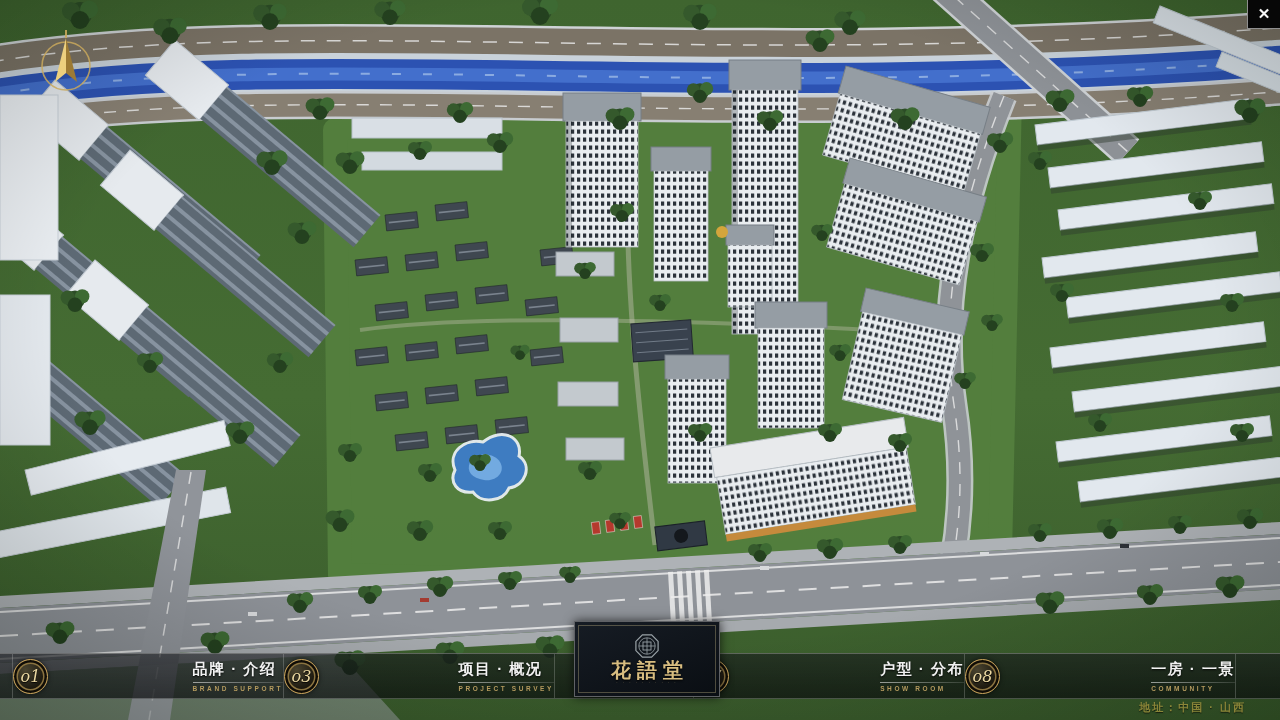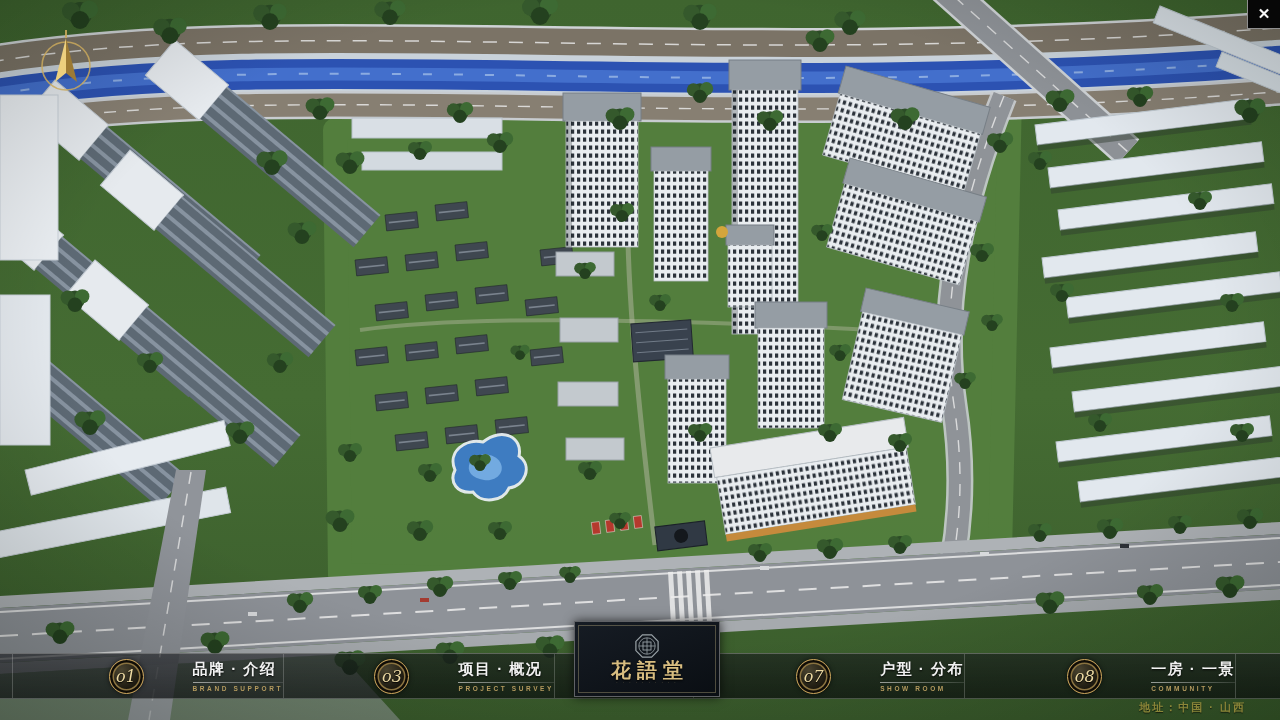--- a/index.html
+++ b/index.html
@@ -18,21 +18,21 @@
 
   
   .nav-bar{position:absolute;left:0;top:653px;width:1280px;height:46px;box-sizing:border-box;
     background:linear-gradient(rgba(22,24,28,.60),rgba(8,10,12,.68));
     border-top:1px solid rgba(255,255,255,.30);border-bottom:1px solid rgba(255,255,255,.18);
     display:flex;align-items:stretch;z-index:4;}
   .nav-edge{border-right:1px solid rgba(255,255,255,.20);}
   .nav-edge.lead{width:12px;}
   .nav-edge.tail{width:44px;border-right:none;}
   .nav-center-gap{width:138px;border-right:1px solid rgba(255,255,255,.20);}
-  .nav-item{flex:1;display:flex;align-items:center;justify-content:flex-end;gap:9px;
+  .nav-item{flex:1;display:flex;align-items:center;justify-content:space-between;gap:9px;
     border-right:1px solid rgba(255,255,255,.20);cursor:pointer;}
   .badge{width:33px;height:33px;border-radius:50%;flex:none;
     border:1.5px solid #c9a25a;
     box-shadow:0 0 5px rgba(0,0,0,.6), inset 0 0 0 2.5px #0f0c06, inset 0 0 0 4px #8a7340;
     background:radial-gradient(circle at 35% 30%, #4a4430, #15120a 72%);
     display:flex;align-items:center;justify-content:center;}
   .badge-num{font-family:"DejaVu Serif",serif;font-style:italic;font-size:16px;color:#ecd9a2;
     text-shadow:0 1px 1px #000;}
   .nav-text{display:flex;flex-direction:column;margin-left:40px;}
   .nav-cn{font-size:15px;font-weight:bold;color:#f2f2f2;letter-spacing:1.5px;white-space:nowrap;

